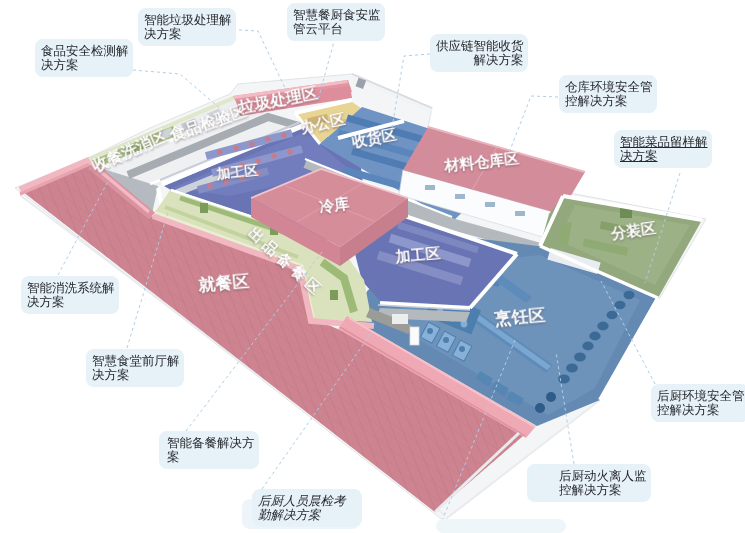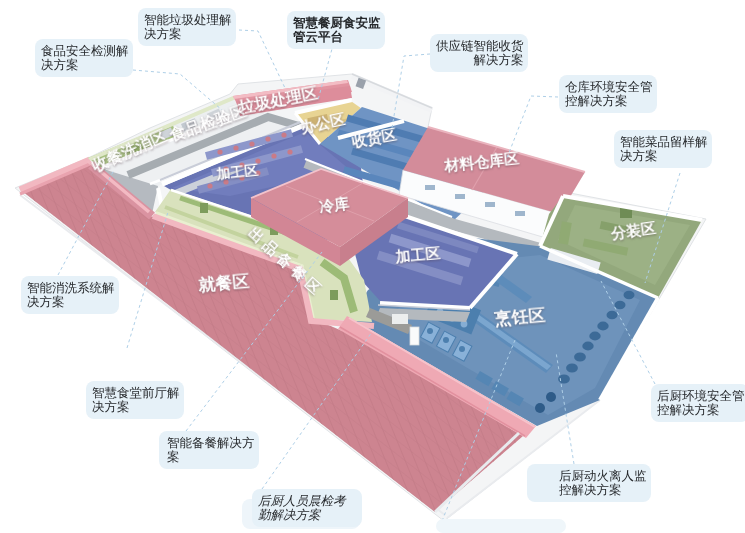--- a/index.html
+++ b/index.html
@@ -394,33 +394,33 @@
 <polyline points="515,340 442,521"></polyline>
 </g>
 
 <g>
         <rect x="436" y="519" width="130" height="14" rx="7" fill="#eff6fa"></rect>
       </g>
 </svg>
 
 <div class="cb" style="left:138px;top:8px;">智能垃圾处理解<br>决方案</div>
 
-<div class="cb" style="left:287px;top:11px;font-weight:bold;">智慧餐厨食安监<br>管云平台</div>
+<div class="cb" style="left:287px;top:3px;">智慧餐厨食安监<br>管云平台</div>
 
 <div class="cb" style="left:430px;top:34px;text-align:right;">供应链智能收货<br>解决方案</div>
 
 <div class="cb" style="left:35px;top:39px;">食品安全检测解<br>决方案</div>
 
 <div class="cb" style="left:559px;top:75px;">仓库环境安全管<br>控解决方案</div>
 
-<div class="cb" style="left:614px;top:130px;">智能菜品留样解<br>决方案</div>
+<div class="cb" style="left:614px;top:130px;text-decoration:underline;">智能菜品留样解<br>决方案</div>
 
 <div class="cb" style="left:21px;top:276px;">智能消洗系统解<br>决方案</div>
 
-<div class="cb" style="left:86px;top:349px;margin-top:32px;">智慧食堂前厅解<br>决方案</div>
+<div class="cb" style="left:86px;top:349px;">智慧食堂前厅解<br>决方案</div>
 
 <div class="cb" style="left:159px;top:431px;padding-left:8px;">智能备餐解决方<br>案</div>
 
 <div class="cb" style="left:242px;top:499px;width:118px;height:30px;background:#eef5fa;"></div>
 
 <div class="cb" style="left:252px;top:489px;width:110px;font-style:italic;">后厨人员晨检考<br>勤解决方案</div>
 
 <div class="cb" style="left:607px;top:384px;margin-left:44px;">后厨环境安全管<br>控解决方案</div>
 
 <div class="cb" style="left:527px;top:464px;padding-left:32px;">后厨动火离人监<br>控解决方案</div>

